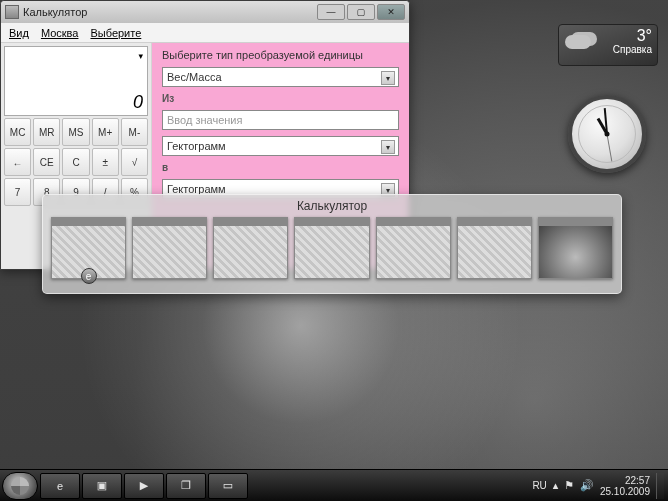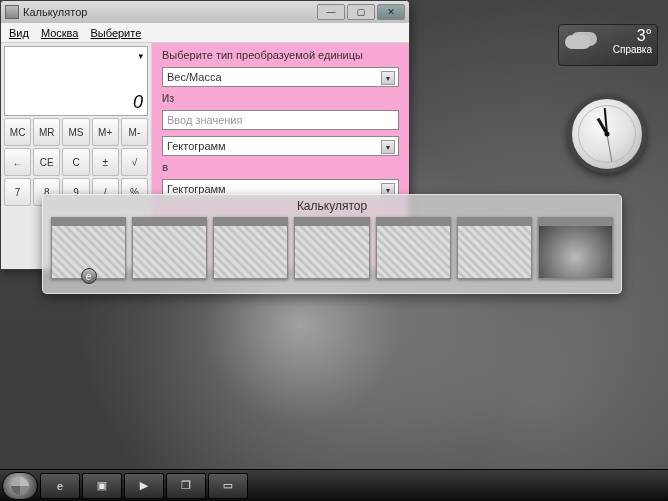--- a/index.html
+++ b/index.html
@@ -237,13 +237,24 @@
   <div class="tbtn">
       <span class="tico">▶</span>
     </div>
   <div class="tbtn">
       <span class="tico">❐</span>
     </div>
   <div class="tbtn">
       <span class="tico">▭</span>
     </div>
 
+  <div class="tray">
+    <span class="lang">RU</span>
+    <span class="tico">▴</span>
+    <span class="tico">⚑</span>
+    <span class="tico">🔊</span>
+    <div class="clockbox">
+      <span>22:57</span>
+      <span>25.10.2009</span>
+    </div>
+    <div class="show-desktop"></div>
+  </div>
 </div>
 
 </body></html>

